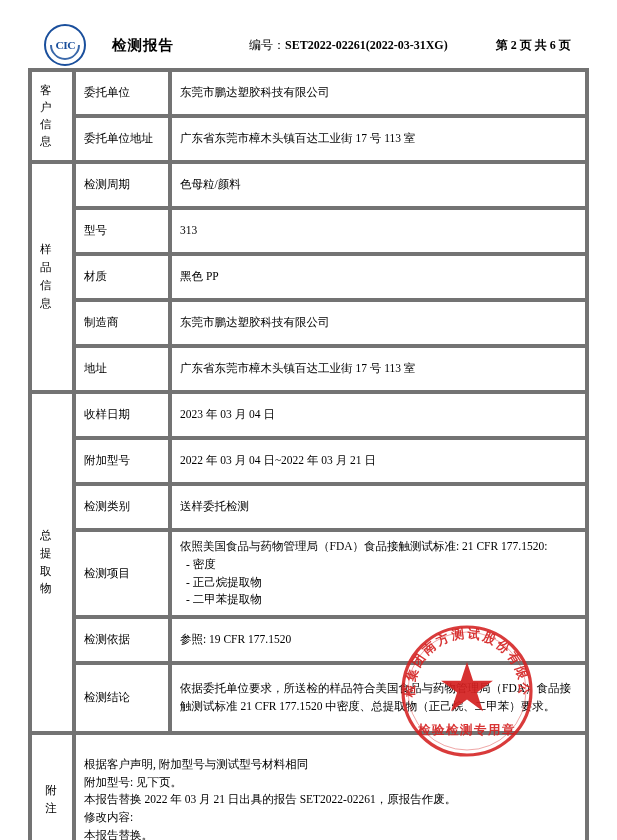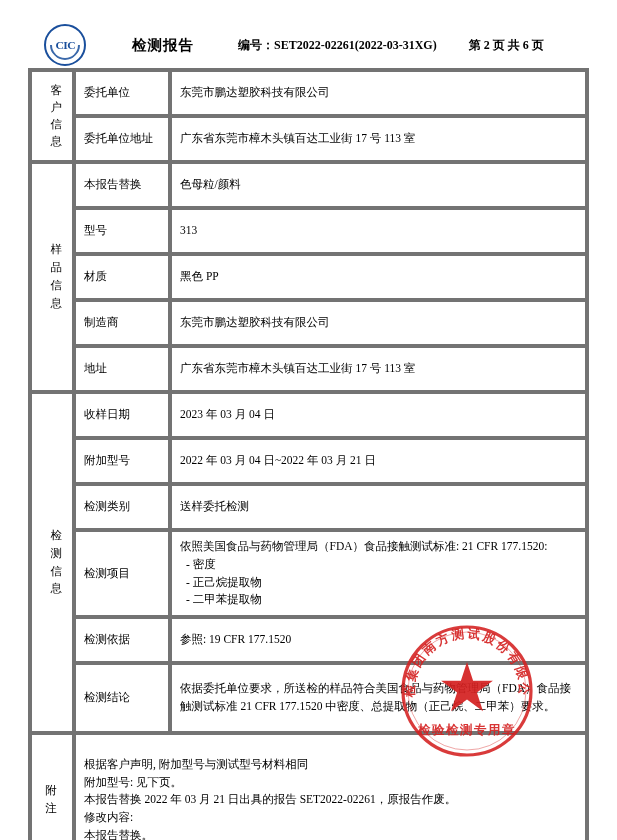--- a/index.html
+++ b/index.html
@@ -59,54 +59,54 @@
     border: 2px solid #1a4f9c;
     border-radius: 50%;
     border-right-color: transparent;
     border-top-color: transparent;
     transform: rotate(-45deg);
     opacity: 0.85;
   }
   .hdr-title {
     font-size: 14.5px;
     font-weight: bold;
-    margin-left: 46px;
+    margin-left: 26px;
     letter-spacing: 1px;
   }
   .hdr-code {
     font-size: 12px;
     font-weight: bold;
     margin-left: 44px;
     white-space: nowrap;
   }
-  .hdr-code .label { font-weight: bold; }
+  .hdr-code .label { font-weight: normal; margin-left: 31px; }
   .hdr-page {
     font-size: 12px;
     font-weight: bold;
-    margin-left: 32px;
+    margin-left: 48px;
     white-space: nowrap;
   }
 
   
   table.main {
     border-collapse: collapse;
     width: 561px;
     margin: 6px auto 0 auto;
     table-layout: fixed;
   }
   table.main td {
     border: 4px solid #737373;
     font-size: 11.5px;
     padding: 6px 8px;
     vertical-align: middle;
     line-height: 1.55;
   }
   td.sidecat {
     width: 44px;
-    text-align: right;
+    text-align: left;
     font-size: 12px;
     letter-spacing: 2px;
     padding: 4px 2px;
   }
   td.sidecat .l { display: block; line-height: 1.5; }
   td.field {
     width: 96px;
     padding-left: 10px;
     white-space: nowrap;
   }
@@ -215,42 +215,42 @@
         <td class="field row-h">委托单位</td>
         <td class="value row-h">东莞市鹏达塑胶科技有限公司</td>
       </tr>
       <tr>
         <td class="field row-h">委托单位地址</td>
         <td class="value row-h">广东省东莞市樟木头镇百达工业街 17 号 113 室</td>
       </tr>
 
       <tr>
         <td class="sidecat" rowspan="5">样品信息</td>
-        <td class="field row-h">本报告替换</td>
+        <td class="field row-h">检测周期</td>
         <td class="value row-h">色母粒/颜料</td>
       </tr>
       <tr>
         <td class="field row-h">型号</td>
         <td class="value row-h">313</td>
       </tr>
       <tr>
         <td class="field row-h">材质</td>
         <td class="value row-h">黑色 PP</td>
       </tr>
       <tr>
         <td class="field row-h">制造商</td>
         <td class="value row-h">东莞市鹏达塑胶科技有限公司</td>
       </tr>
       <tr>
         <td class="field row-h">地址</td>
         <td class="value row-h">广东省东莞市樟木头镇百达工业街 17 号 113 室</td>
       </tr>
 
       <tr>
-        <td class="sidecat" rowspan="6">检测信息</td>
+        <td class="sidecat" rowspan="6">总提取物</td>
         <td class="field row-h">收样日期</td>
         <td class="value row-h">2023 年 03 月 04 日</td>
       </tr>
       <tr>
         <td class="field row-h">附加型号</td>
         <td class="value row-h">2022 年 03 月 04 日~2022 年 03 月 21 日</td>
       </tr>
       <tr>
         <td class="field row-h">检测类别</td>
         <td class="value row-h">送样委托检测</td>

